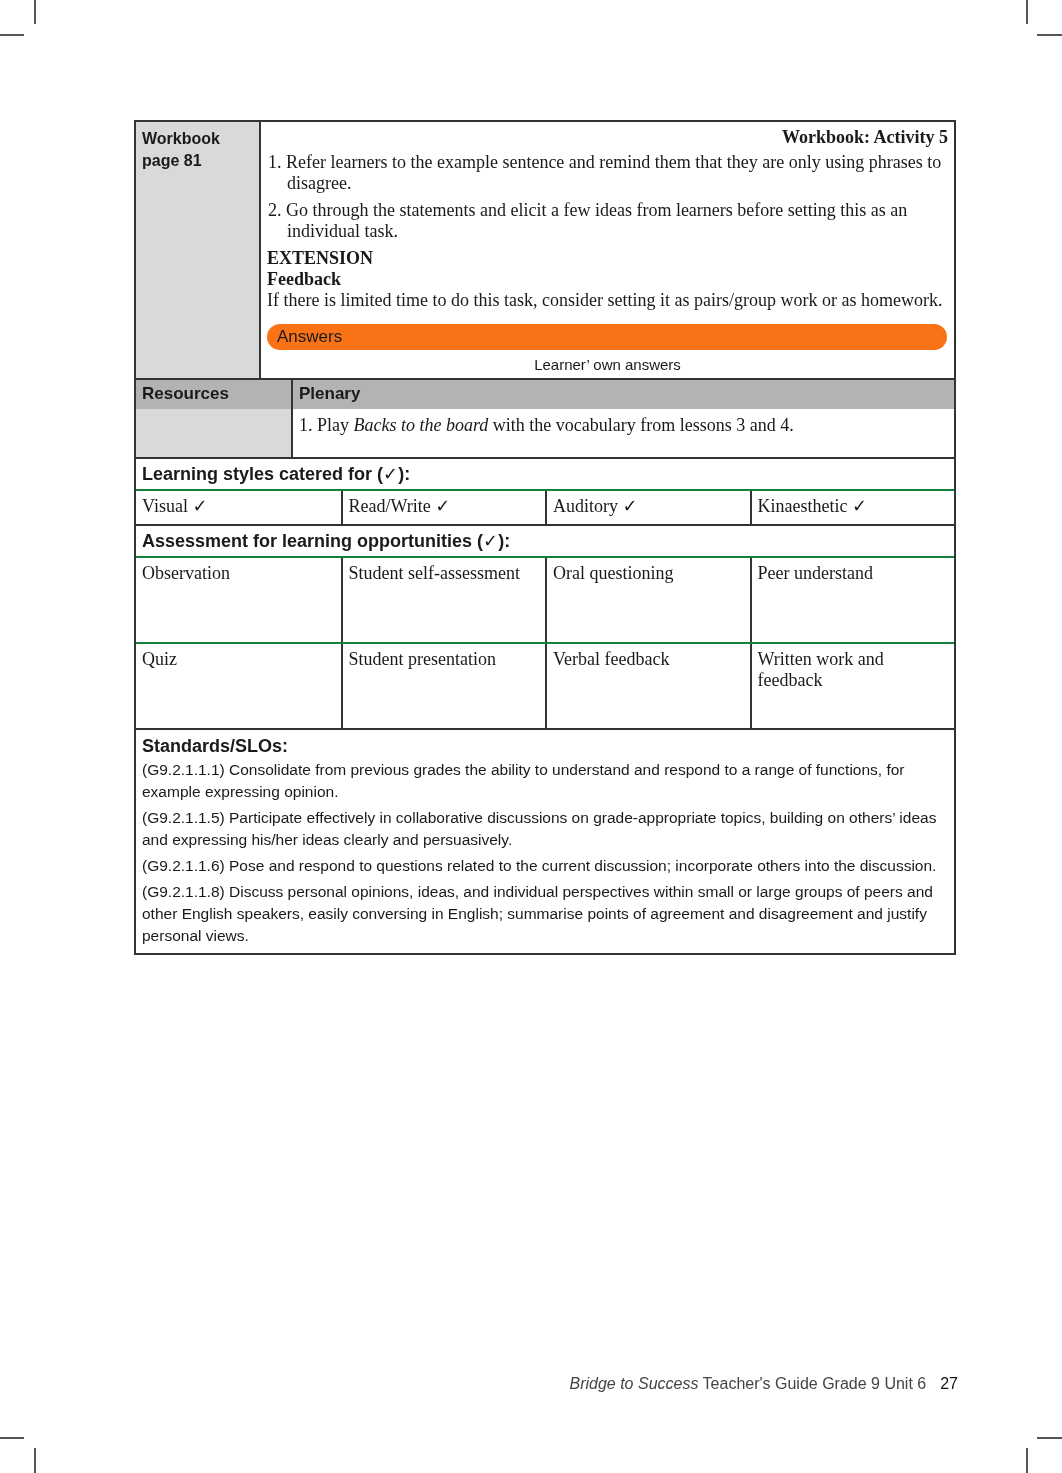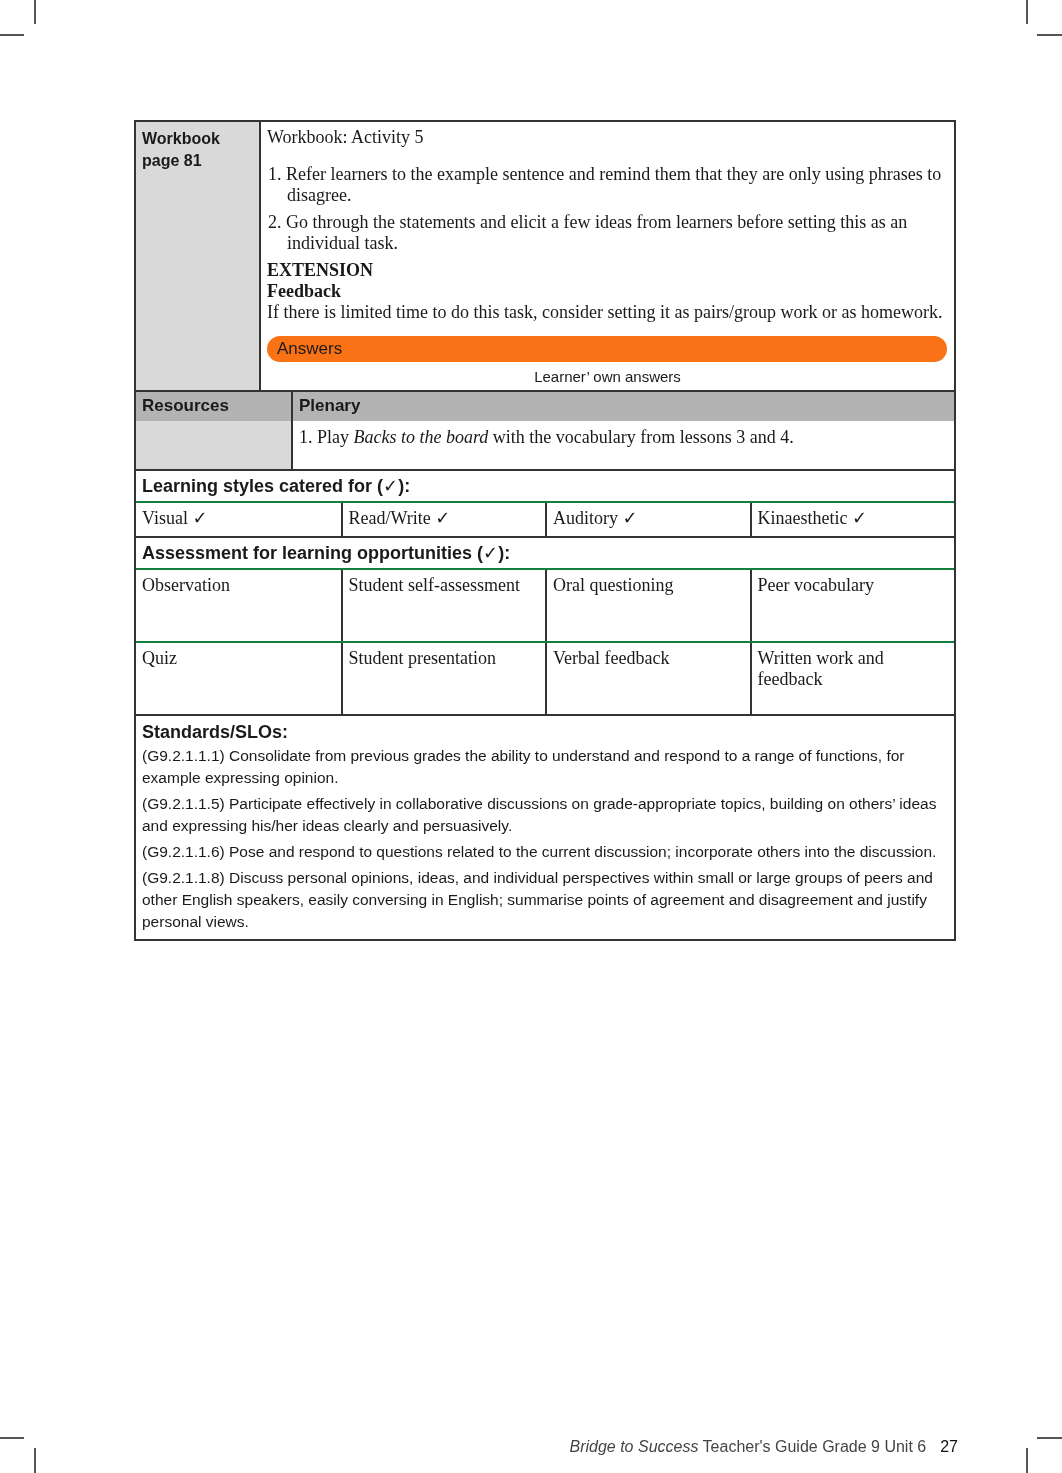--- a/index.html
+++ b/index.html
@@ -10,46 +10,46 @@
 
   #sheet { position: absolute; left: 134px; top: 120px; width: 822px; border: 2px solid #333; box-sizing: border-box; }
 
   
   .row2 { display: flex; }
   .lcol { width: 125px; background: #d9d9d9; border-right: 2px solid #333; box-sizing: border-box; }
   .rcol { flex: 1; box-sizing: border-box; }
 
   .wb-left { padding: 6px 6px; font-size: 16px; font-weight: bold; line-height: 22px; }
   .wb-right { padding: 5px 6px 4px 6px; font-size: 18px; line-height: 21px; }
-  .wb-title { font-weight: normal; margin-bottom: 16px; }
+  .wb-title { font-weight: bold; margin-bottom: 4px; text-align: right; }
   .num-item { padding-left: 20px; text-indent: -19px; margin-bottom: 6px; }
   .ext-h { font-weight: bold; margin-top: 2px; }
   .fb-h { font-weight: bold; }
   .answers-bar { background: #f97316; font-size: 17px; line-height: 26px; padding-left: 10px; margin-top: 13px; margin-right: 1px; border-radius: 13px; }
   .answers-text { font-size: 15px; line-height: 18px; margin-top: 6px; text-align: center; }
 
   .res-head { display: flex; background: #b3b3b3; border-top: 2px solid #333; height: 31px; box-sizing: border-box; }
   .res-head .l { width: 157px; border-right: 2px solid #333; box-sizing: border-box; padding: 4px 6px; font-size: 17px; font-weight: bold; }
   .res-head .r { flex: 1; padding: 4px 6px; font-size: 17px; font-weight: bold; }
   .res-body { display: flex; height: 48px; }
   .res-body .l { width: 157px; background: #d9d9d9; border-right: 2px solid #333; box-sizing: border-box; }
   .res-body .r { flex: 1; padding: 5px 6px; font-size: 18px; line-height: 22px; }
 
   .section-h { border-top: 2px solid #333; padding: 4px 6px; font-size: 18px; font-weight: bold; box-sizing: border-box; }
   .grid4 { display: flex; border-top: 2px solid #15803d; justify-content: space-between; }
   .grid4 .c { width: 25%; box-sizing: border-box; padding: 5px 6px; font-size: 18px; line-height: 21px; border-left: 2px solid #333; }
   .grid4 .c:first-child { border-left: none; }
   .ls-row .c { height: 33px; }
-  .as-row .c { height: 71px; }
+  .as-row .c { height: 84px; }
 
   .std-h { border-top: 2px solid #333; padding: 6px 6px 2px 6px; font-size: 18px; font-weight: bold; }
   .std-item { padding: 0 6px; font-size: 15.5px; line-height: 22px; margin-bottom: 4px; }
   .std-list { padding-bottom: 2px; }
 
-  #footer { position: absolute; top: 1438px; right: 104px; font-size: 16px; color: #444; white-space: nowrap; margin-left: 17px; }
+  #footer { position: absolute; top: 1375px; right: 104px; font-size: 16px; color: #444; white-space: nowrap; margin-left: 17px; }
   #footer .it { font-style: italic; }
   #footer .pg { color: #111; margin-left: 14px; }
 </style>
 </head>
 <body>
 
 <div class="crop" style="left:34px;top:0;width:2px;height:24px;"></div>
 <div class="crop" style="left:0;top:34px;width:24px;height:2px;"></div>
 <div class="crop" style="left:1026px;top:0;width:2px;height:24px;"></div>
 <div class="crop" style="left:1037px;top:34px;width:25px;height:2px;"></div>
@@ -92,21 +92,21 @@
     <div class="c">Read/Write ✓</div>
     <div class="c">Auditory ✓</div>
     <div class="c">Kinaesthetic ✓</div>
   </div>
 
   <div class="section-h sans">Assessment for learning opportunities (✓):</div>
   <div class="grid4 as-row serif">
     <div class="c">Observation</div>
     <div class="c">Student self-assessment</div>
     <div class="c">Oral questioning</div>
-    <div class="c">Peer vocabulary</div>
+    <div class="c">Peer understand</div>
   </div>
   <div class="grid4 as-row serif">
     <div class="c">Quiz</div>
     <div class="c">Student presentation</div>
     <div class="c">Verbal feedback</div>
     <div class="c">Written work and feedback</div>
   </div>
 
   <div class="std-h sans">Standards/SLOs:</div>
   <div class="std-list sans">

